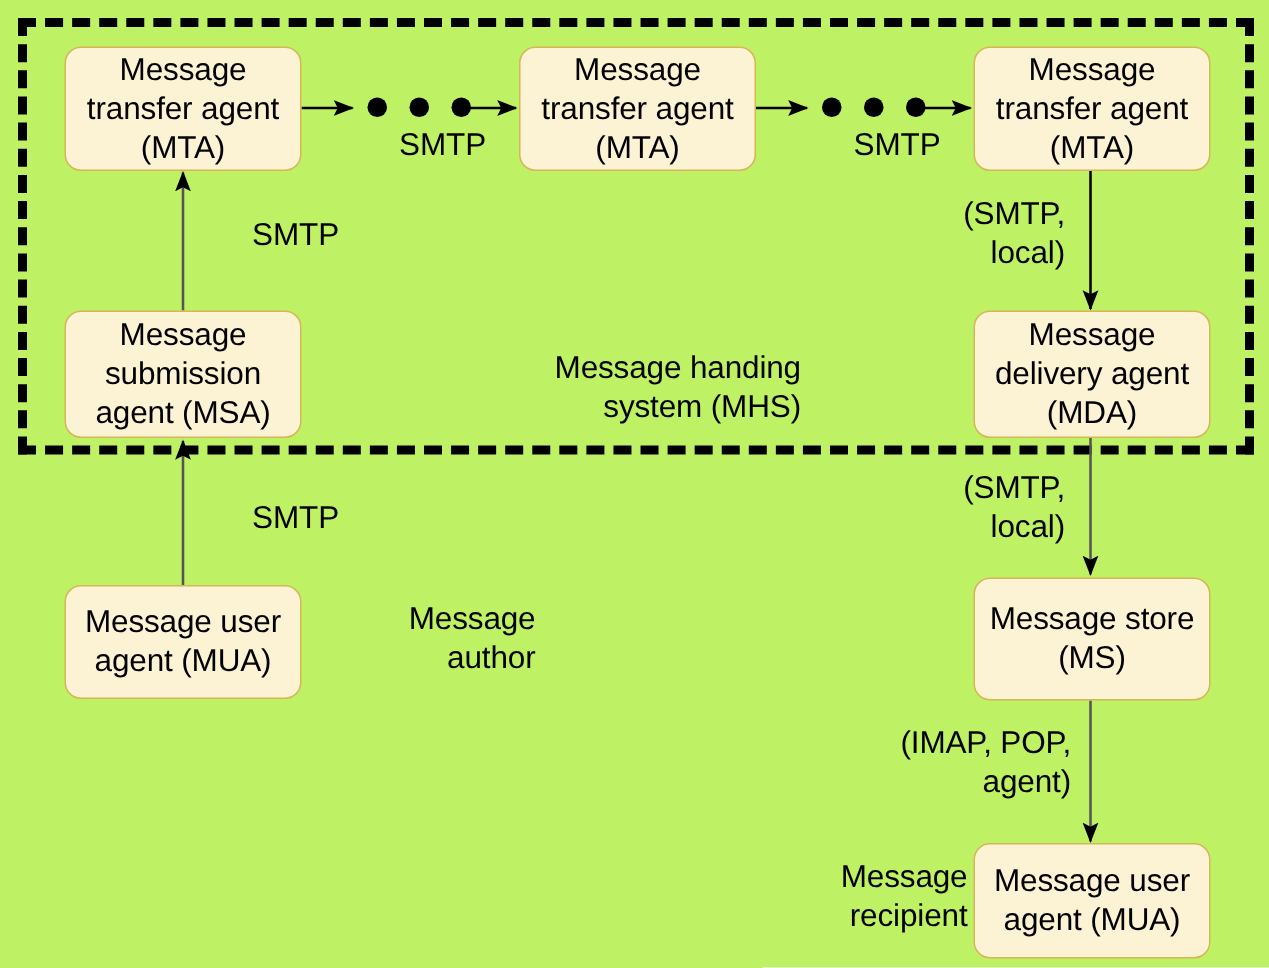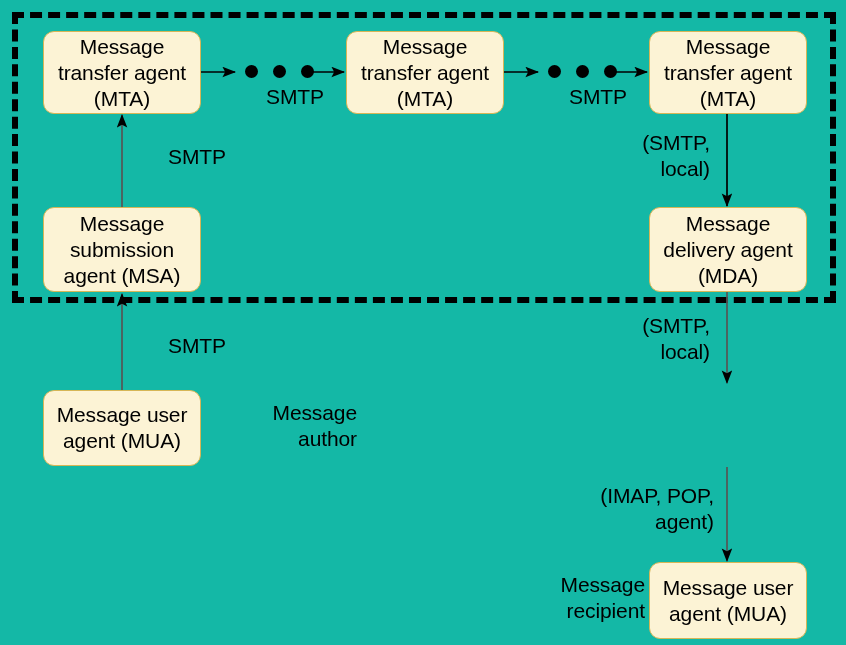--- a/index.html
+++ b/index.html
@@ -7,21 +7,21 @@
     padding: 0;
     background: #ffffff;
   }
   body {
     font-family: "Liberation Sans", sans-serif;
   }
   #canvas {
     position: relative;
     width: 846px;
     height: 645px;
-    background: #14b8a6;
+    background: #bef264;
     overflow: hidden;
     text-decoration: underline;
   }
   
   .mhs-boundary {
     position: absolute;
     border: 6px dashed #000000;
     box-sizing: border-box;
     background: transparent;
   }
@@ -136,20 +136,22 @@
 submission
 agent (MSA)</div>
 
   <div class="node" style="left:649px; top:207px; width:158px; height:85px;">Message
 delivery agent
 (MDA)</div>
 
   <div class="node" style="left:43px; top:390px; width:158px; height:76px;">Message user
 agent (MUA)</div>
 
+  <div class="node" style="left:649px; top:385px; width:158px; height:82px;">Message store
+(MS)</div>
 
   <div class="node" style="left:649px; top:562px; width:158px; height:77px;">Message user
 agent (MUA)</div>
 
   <div class="label" style="left:232px; top:84px; width:92px;">SMTP</div>
 
   <div class="label" style="left:535px; top:84px; width:92px;">SMTP</div>
 
   <div class="label" style="left:134px; top:144px; width:92px;">SMTP</div>
 
@@ -157,20 +159,22 @@
 
   <div class="label" style="left:596px; top:130px; width:114px;">(SMTP,
 local)</div>
 
   <div class="label" style="left:596px; top:313px; width:114px;">(SMTP,
 local)</div>
 
   <div class="label" style="left:568px; top:483px; width:146px;">(IMAP, POP,
 agent)</div>
 
+  <div class="label" style="left:330px; top:233px; width:204px;">Message handing
+system (MHS)</div>
 
   <div class="label" style="left:209px; top:400px; width:148px;">Message
 author</div>
 
   <div class="label" style="left:513px; top:572px; width:132px;">Message
 recipient</div>
 
 </div>
 
 </body></html>

